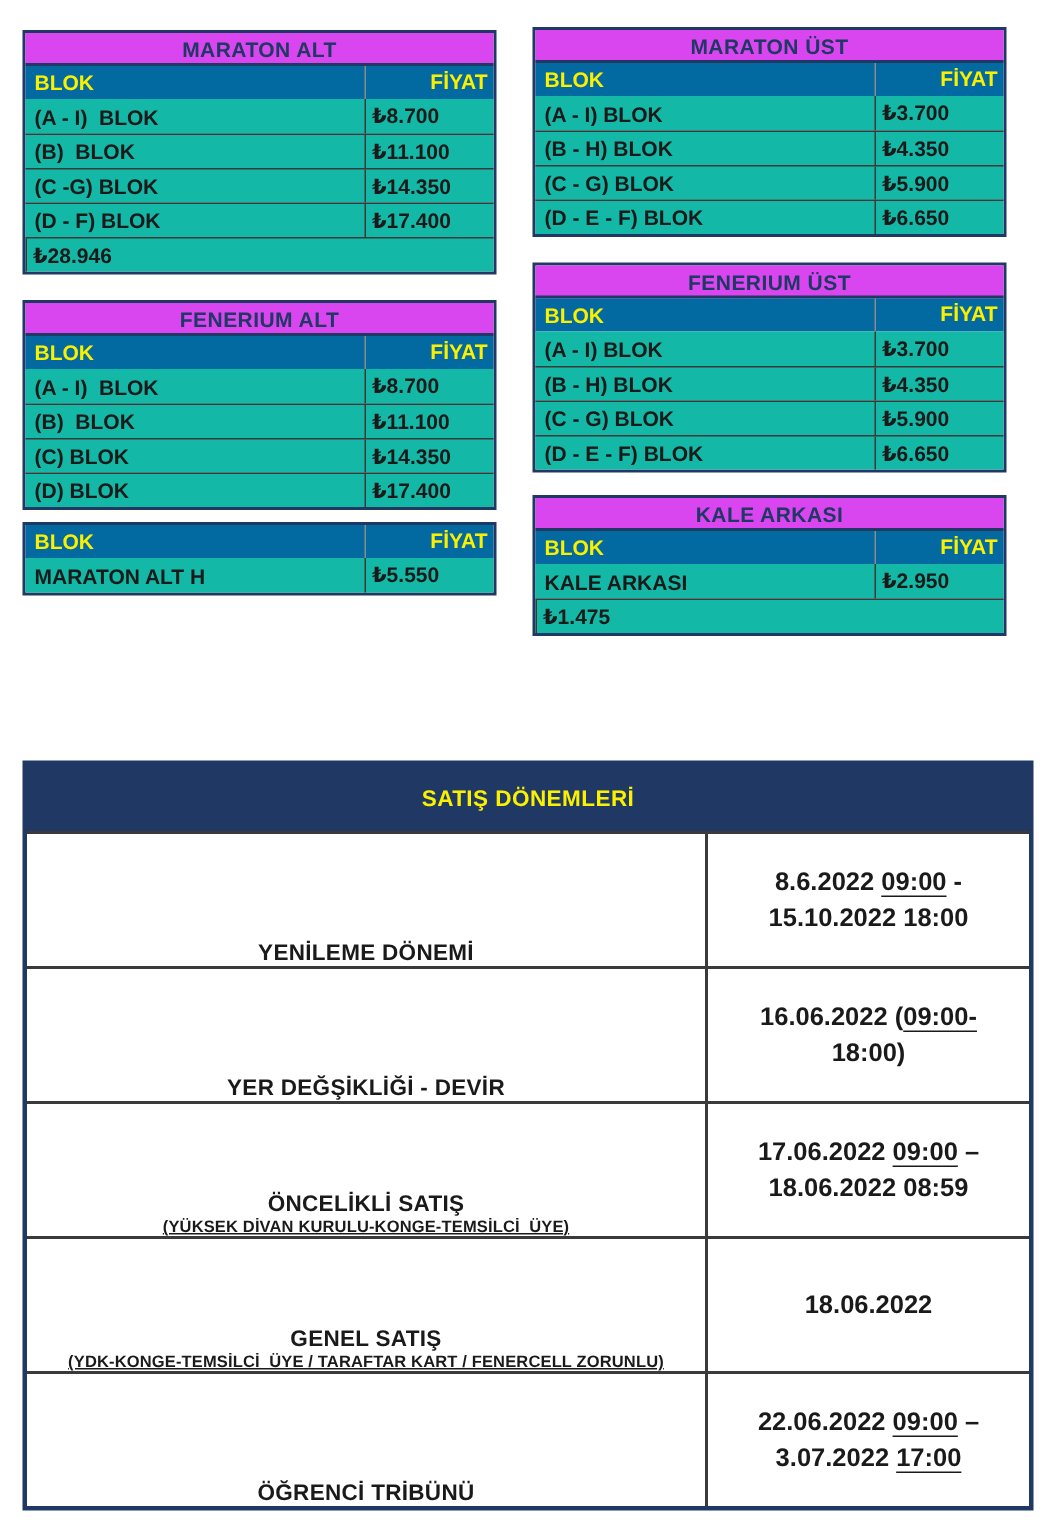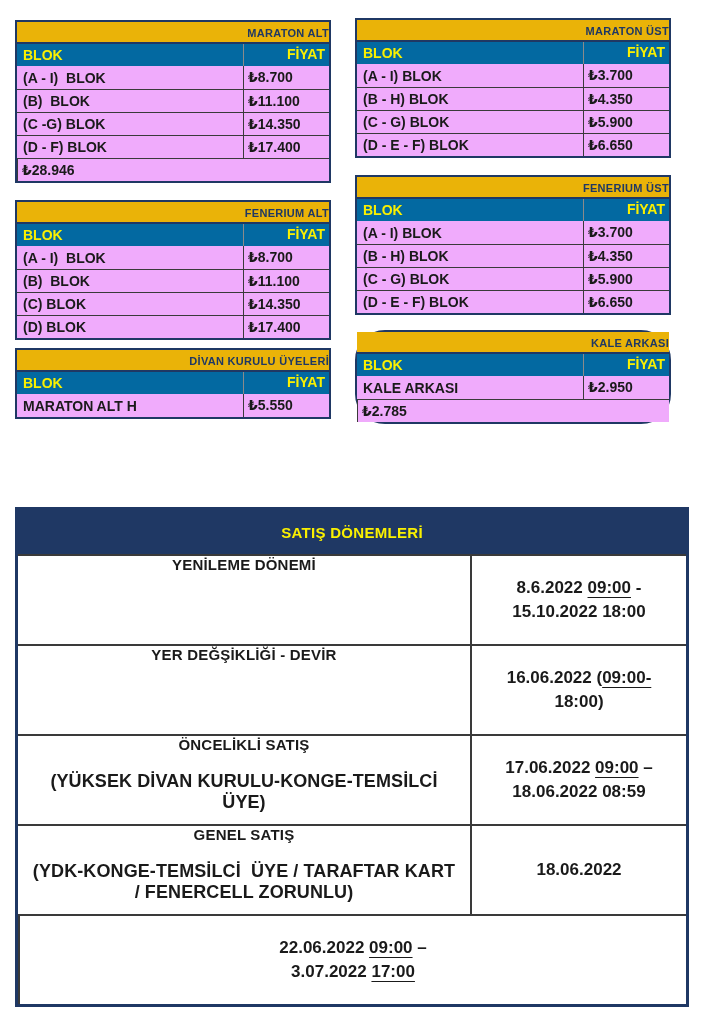--- a/index.html
+++ b/index.html
@@ -10,54 +10,54 @@
     font-weight:700; color:#111;
   }
 
   
   .pt { position:absolute; width:316px; background:#fff; border:2px solid #1f3864; }
   #pt-maraton-alt  { top:20px;  left:15px; }
   #pt-fenerium-alt { top:200px; left:15px; }
   #pt-divan-kurulu { top:348px; left:15px; }
   #pt-maraton-ust  { top:18px;  left:355px; }
   #pt-fenerium-ust { top:175px; left:355px; }
-  #pt-kale-arkasi  { top:330px; left:355px;border-radius:30px; }
+  #pt-kale-arkasi  { top:330px; left:355px; }
 
   .pt-title {
-    background:#eab308; color:#1f3864; text-align:right;
-    height:22px; line-height:22px; font-size:11px; letter-spacing:.3px;
+    background:#d946ef; color:#1f3864; text-align:center;
+    height:22px; line-height:22px; font-size:14px; letter-spacing:.3px;
     border-bottom:2px solid #1f3864;
   }
   .pt-head { display:flex; background:#0369a1; height:22px; align-items:center; }
   .pt-head .c1 { color:#faf000; font-size:14px; }
   .pt-head .c2 { color:#faf000; font-size:14px; text-align:right; border-left:1px solid #8a8a8a; height:100%; line-height:20px; }
-  .pt-row { display:flex; height:23px; align-items:center; background:#f0abfc; }
+  .pt-row { display:flex; height:23px; align-items:center; background:#14b8a6; }
   .pt-row + .pt-row { border-top:1px solid #3a3a3a; }
   .pt-row .c1 { font-size:14px; color:#1a1a1a; white-space:pre; overflow:hidden; }
   .pt-row .c2 { font-size:14px; color:#1a1a1a; border-left:1px solid #3a3a3a; height:100%; line-height:22px; white-space:pre; }
   .c1 { flex:1; padding:0 6px; }
   .c2 { width:86px; padding:0 4px; }
 
   
   .sales {
     position:absolute; top:507px; left:15px; width:674px;
     border:3px solid #1f3864; background:#fff;
   }
   .sales-header {
     height:44px; background:#1f3864; color:#faf000;
     display:flex; align-items:center; justify-content:center;
     font-size:15px; letter-spacing:.3px;
   }
   .sales-row { display:flex; height:90px; border-top:2px solid #3a3a3a; }
   .sales-label {
-    width:452px; display:flex; flex-direction:column; align-items:center; justify-content:flex-start;
+    width:452px; display:flex; flex-direction:column; align-items:center; justify-content:flex-end;
     text-align:center; padding:0 14px; color:#1a1a1a;
   }
   .label-main { font-size:15px; letter-spacing:.2px; white-space:pre-wrap; }
-  .label-sub  { font-size:18px; letter-spacing:.1px; white-space:pre-wrap; margin-top:18px; }
+  .label-sub  { font-size:11px; letter-spacing:.1px; white-space:pre-wrap; margin-top:1px;text-decoration:underline; }
   .sales-period {
     flex:1; border-left:2px solid #3a3a3a;
     display:flex; flex-direction:column; align-items:center; justify-content:center;
     text-align:center; color:#1a1a1a; padding:0 6px;
   }
   .period-line { font-size:17px; line-height:24px; white-space:pre; }
   .wavy {
     text-decoration-line:underline;
     text-decoration-style:wavy;
     text-decoration-color:#00b050;
@@ -160,42 +160,41 @@
       <div class="pt-row">
         <span class="c1">(C - G) BLOK</span>
         <span class="c2">₺5.900</span>
       </div>
       <div class="pt-row">
         <span class="c1">(D - E - F) BLOK</span>
         <span class="c2">₺6.650</span>
       </div>
     </section>
   <section id="pt-divan-kurulu" class="pt">
-      <div class="pt-title">DİVAN KURULU ÜYELERİ</div>
       <div class="pt-head">
         <span class="c1">BLOK</span>
         <span class="c2">FİYAT</span>
       </div>
       <div class="pt-row">
         <span class="c1">MARATON ALT H</span>
         <span class="c2">₺5.550</span>
       </div>
     </section>
   <section id="pt-kale-arkasi" class="pt">
       <div class="pt-title">KALE ARKASI</div>
       <div class="pt-head">
         <span class="c1">BLOK</span>
         <span class="c2">FİYAT</span>
       </div>
       <div class="pt-row">
         <span class="c1">KALE ARKASI</span>
         <span class="c2">₺2.950</span>
       </div>
       <div class="pt-row">
-        <span class="c2">₺2.785</span>
+        <span class="c2">₺1.475</span>
       </div>
     </section>
 
   <section id="sales" class="sales">
     <div class="sales-header">SATIŞ DÖNEMLERİ</div>
     <div id="sales-rows">
         <div class="sales-row">
           <div class="sales-label">
             <div class="label-main">YENİLEME DÖNEMİ</div>
           </div>
@@ -226,20 +225,23 @@
         <div class="sales-row">
           <div class="sales-label">
             <div class="label-main">GENEL SATIŞ</div>
             <div class="label-sub">(YDK-KONGE-TEMSİLCİ  ÜYE / TARAFTAR KART / FENERCELL ZORUNLU)</div>
           </div>
           <div class="sales-period">
             <div class="period-line"><span>18.06.2022</span></div>
           </div>
         </div>
         <div class="sales-row">
+          <div class="sales-label">
+            <div class="label-main">ÖĞRENCİ TRİBÜNÜ</div>
+          </div>
           <div class="sales-period">
             <div class="period-line"><span>22.06.2022 </span><span class="wavy">09:00</span><span> –</span></div>
             <div class="period-line"><span>3.07.2022 </span><span class="wavy">17:00</span></div>
           </div>
         </div>
       </div>
   </section>
 
 </div>
 

